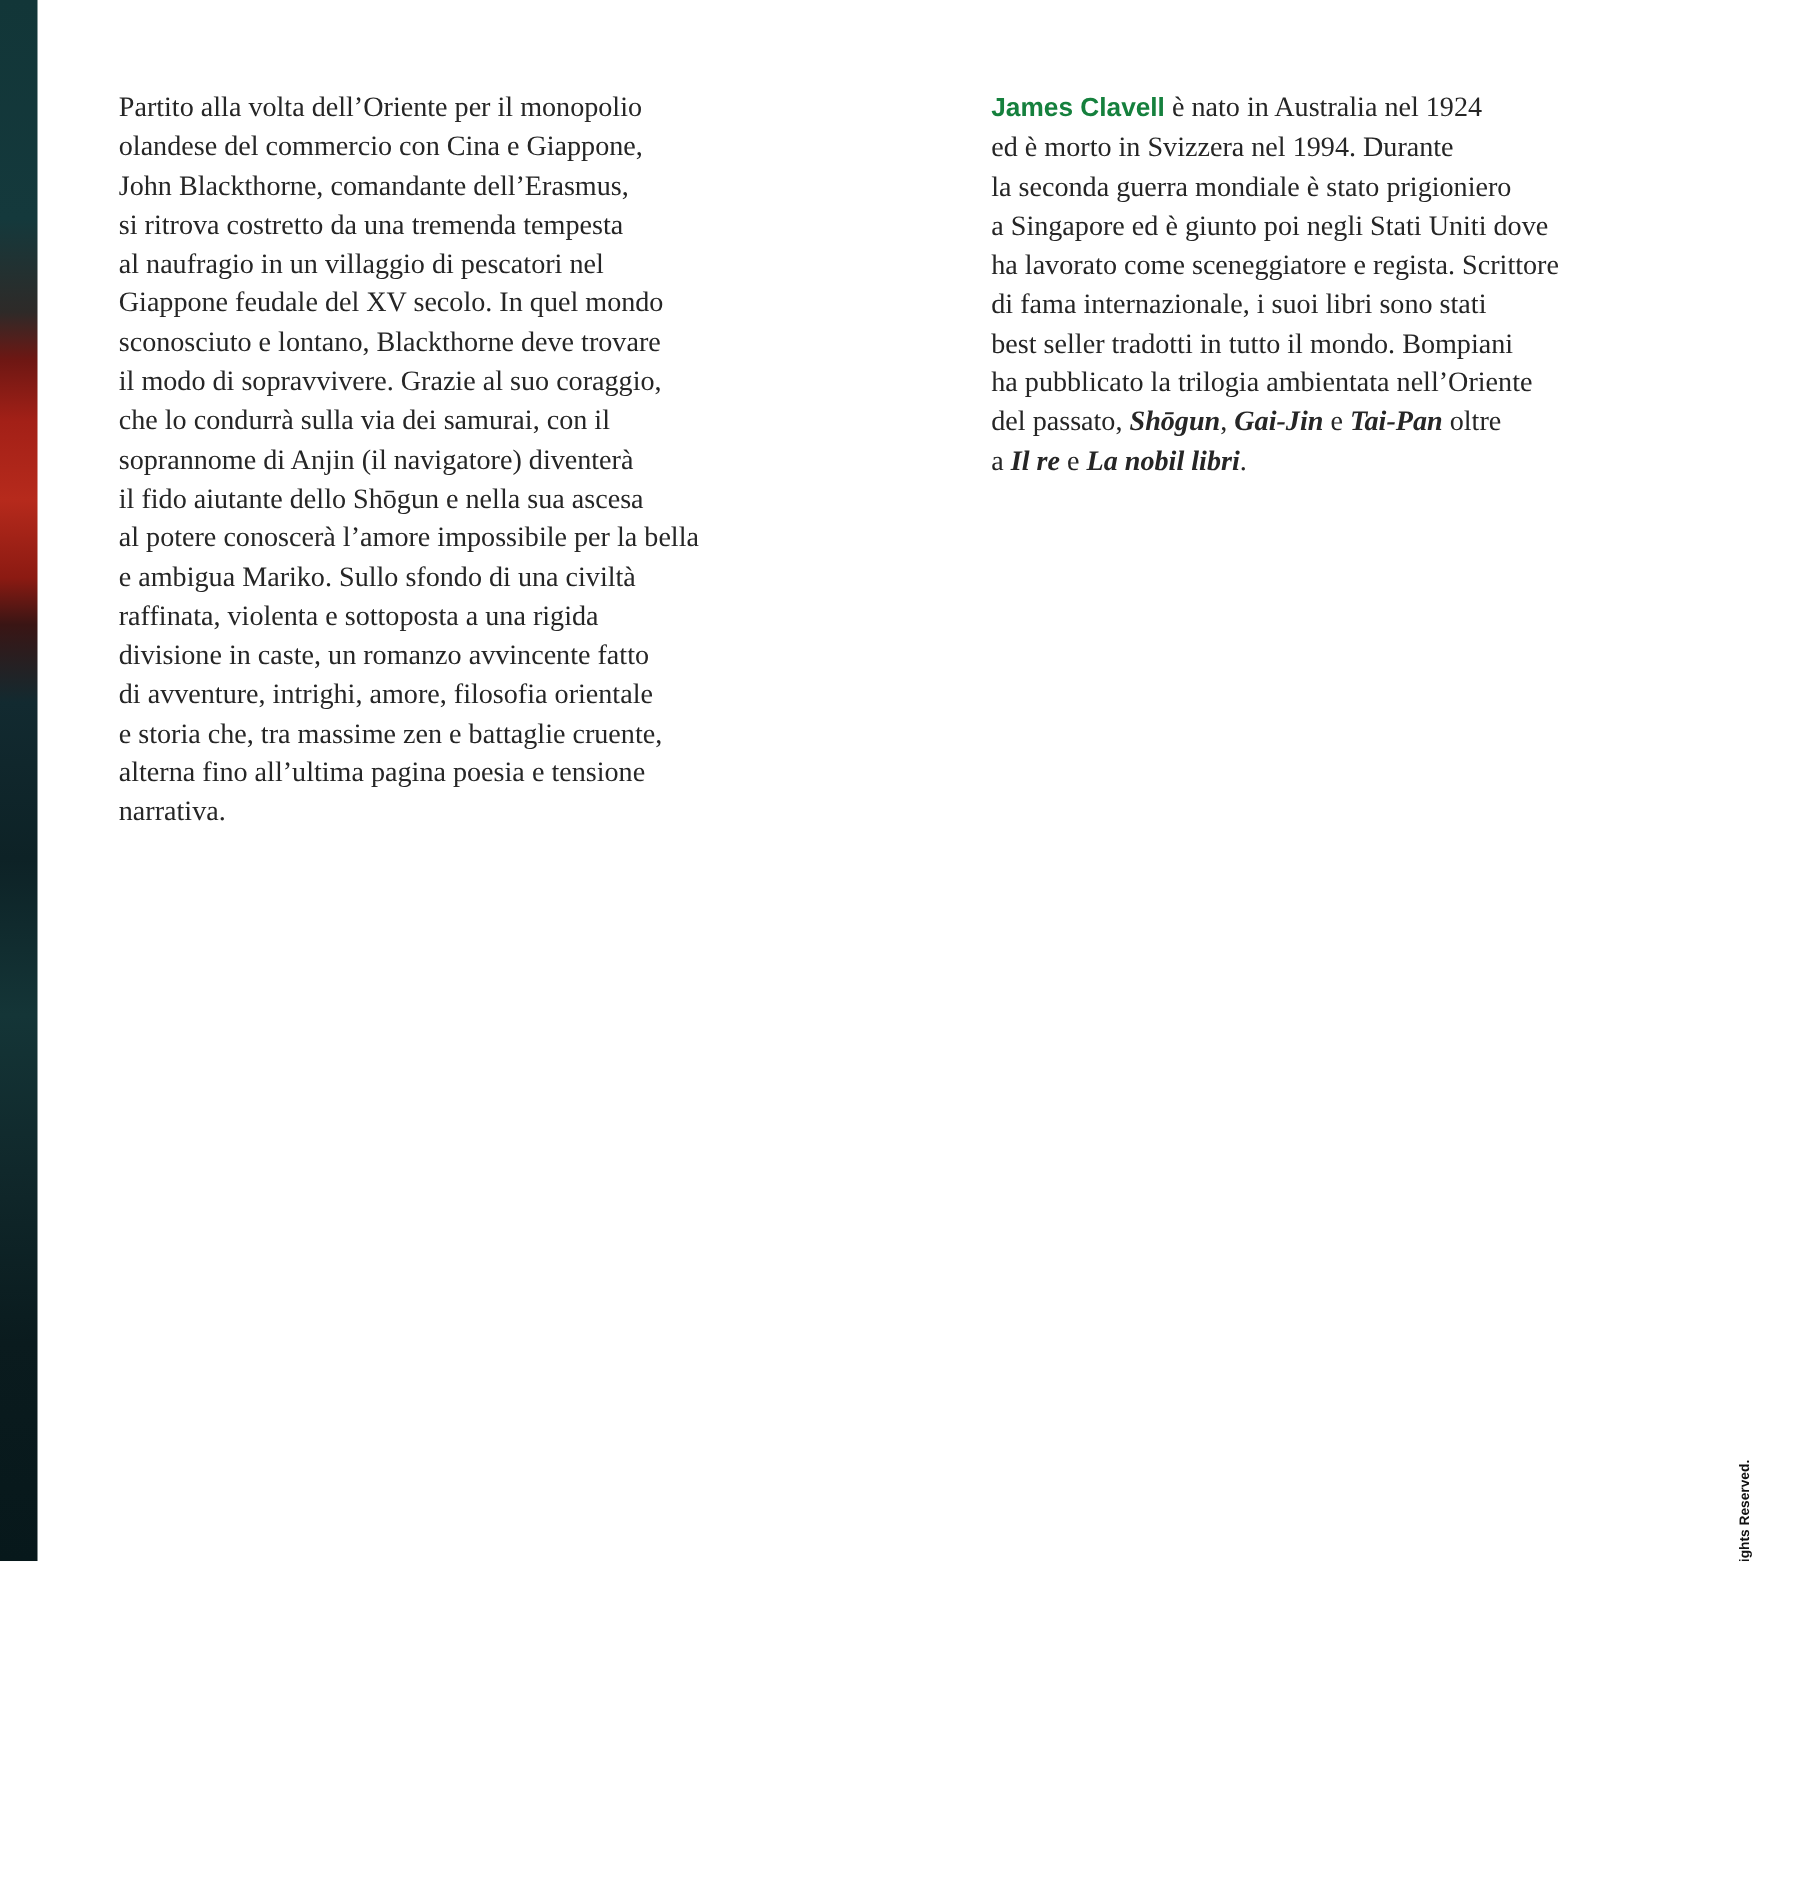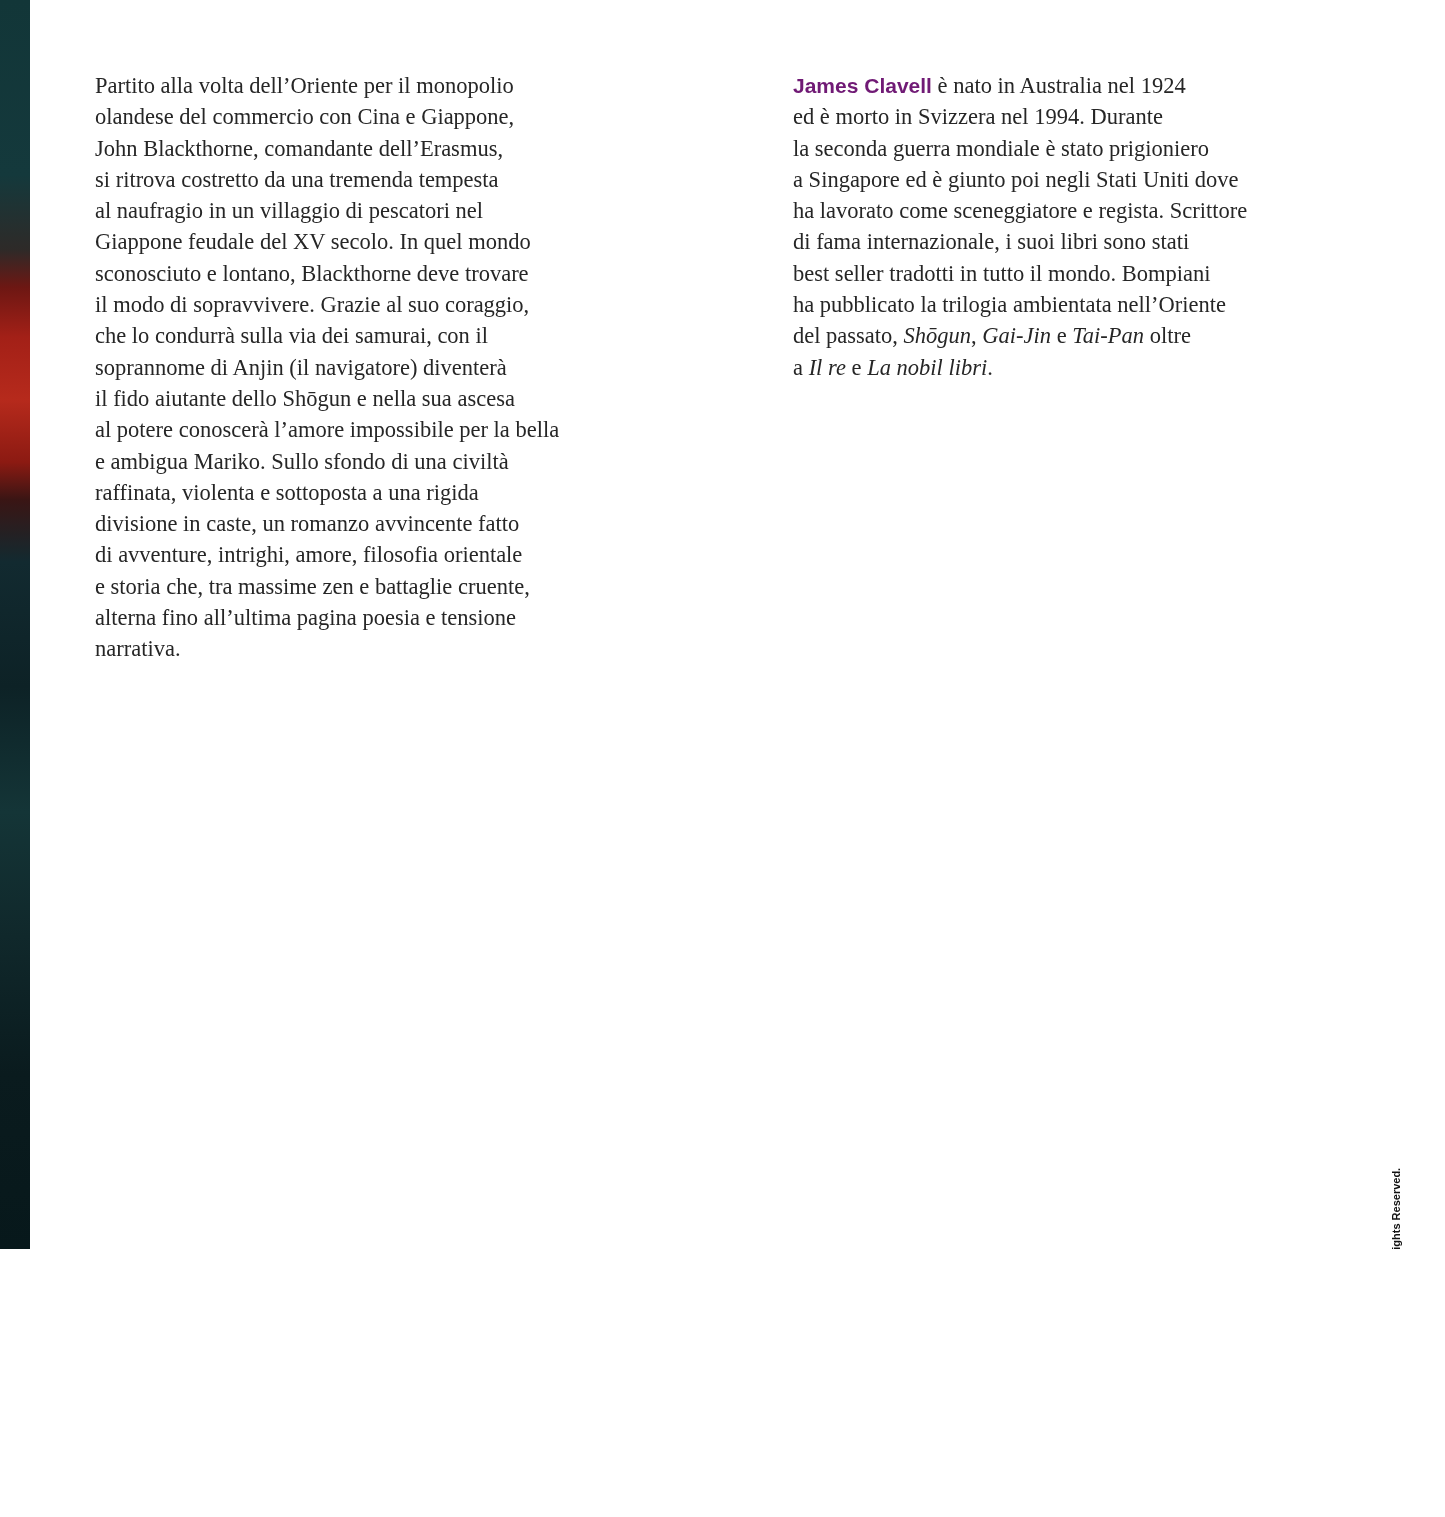--- a/index.html
+++ b/index.html
@@ -49,23 +49,23 @@
     font-size: 22.5px;
     line-height: 31.3px;
     color: #262626;
     white-space: pre-line;
     margin: 0;
   }
   .author-name {
     font-family: "Liberation Sans", sans-serif;
     font-weight: bold;
     font-size: 21px;
-    color: #701a75;
+    color: #15803d;
   }
-  .bio .it { font-style: italic; }
+  .bio .it { font-style: italic; font-weight: bold; }
   .footer {
     position: absolute;
     left: 793px; top: 1370px;
     font-family: "Liberation Sans", sans-serif;
     color: #111111;
   }
   .logo-row {
     display: flex;
     align-items: center;
     gap: 7px;

